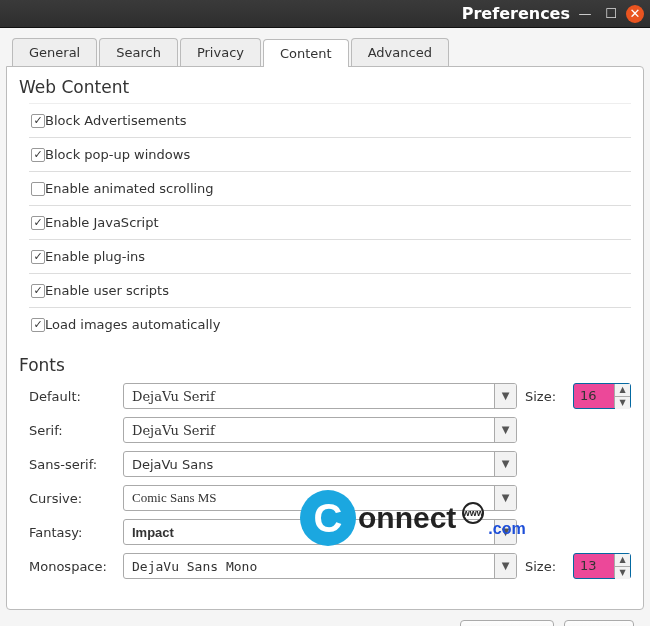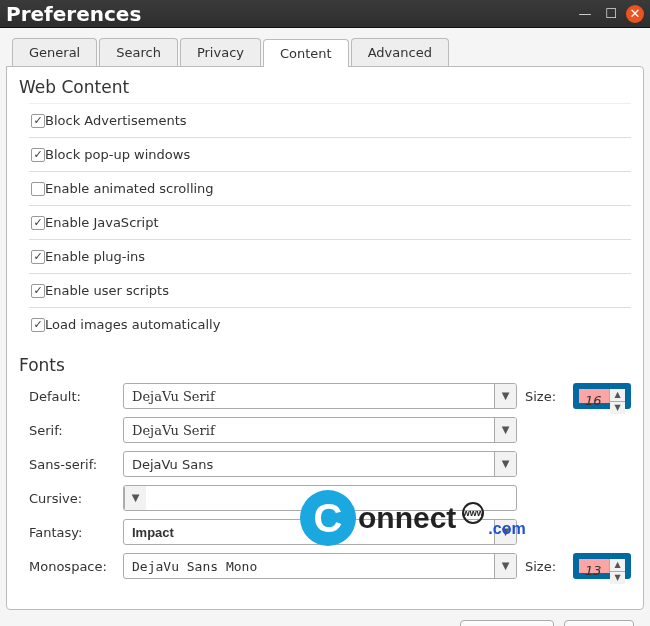--- a/index.html
+++ b/index.html
@@ -16,23 +16,23 @@
   background: linear-gradient(#3a3a3a, #2e2e2e);
   height: 28px;
   display: flex;
   align-items: center;
   color: #fff;
   padding: 0 6px;
   border-bottom: 1px solid #111;
 }
 .titlebar .title {
   flex: 1;
-  text-align: left;
+  text-align: right;
   font-weight: bold;
-  font-size: 20px;
+  font-size: 16px;
 }
 .win-btn {
   width: 22px; height: 20px;
   display: inline-flex; align-items: center; justify-content: center;
   margin-left: 4px; color: #ddd;
   font-size: 13px;
 }
 .win-btn.close {
   background: #e95420;
   border-radius: 10px;
@@ -117,25 +117,24 @@
   width: 22px;
   border-left: 1px solid #aaa;
   text-align: center;
   color: #555;
   background: #f2f2f2;
   font-size: 10px;
   line-height: 24px;
 }
 .spin {
   display: flex;
-  border: 6px solid #0369a1;
+  border: 1px solid #0369a1;
   border-radius: 3px;
   height: 26px;
-  background: #fca5a5;
-  font-style: italic;
+  background: #ec4899;
 }
 .spin .num { flex: 1; padding: 0 6px; line-height: 24px; }
 .spin .arrows {
   width: 16px;
   display: flex; flex-direction: column;
   border-left: 1px solid #aaa;
 }
 .spin .arrows span {
   flex: 1; font-size: 8px; text-align: center; line-height: 12px; color: #555;
   background: #f2f2f2;
@@ -265,20 +264,21 @@
       <div class="lbl">Sans-serif:</div>
       <div class="combo">
         <span class="val">DejaVu Sans</span>
         <span class="arrow">▼</span>
       </div>
       <div></div>
         <div></div>
 
       <div class="lbl">Cursive:</div>
       <div class="combo">
+        <span class="val comic-font">Comic Sans MS</span>
         <span class="arrow">▼</span>
       </div>
       <div></div>
         <div></div>
 
       <div class="lbl">Fantasy:</div>
       <div class="combo">
         <span class="val impact-font">Impact</span>
         <span class="arrow">▼</span>
       </div>

